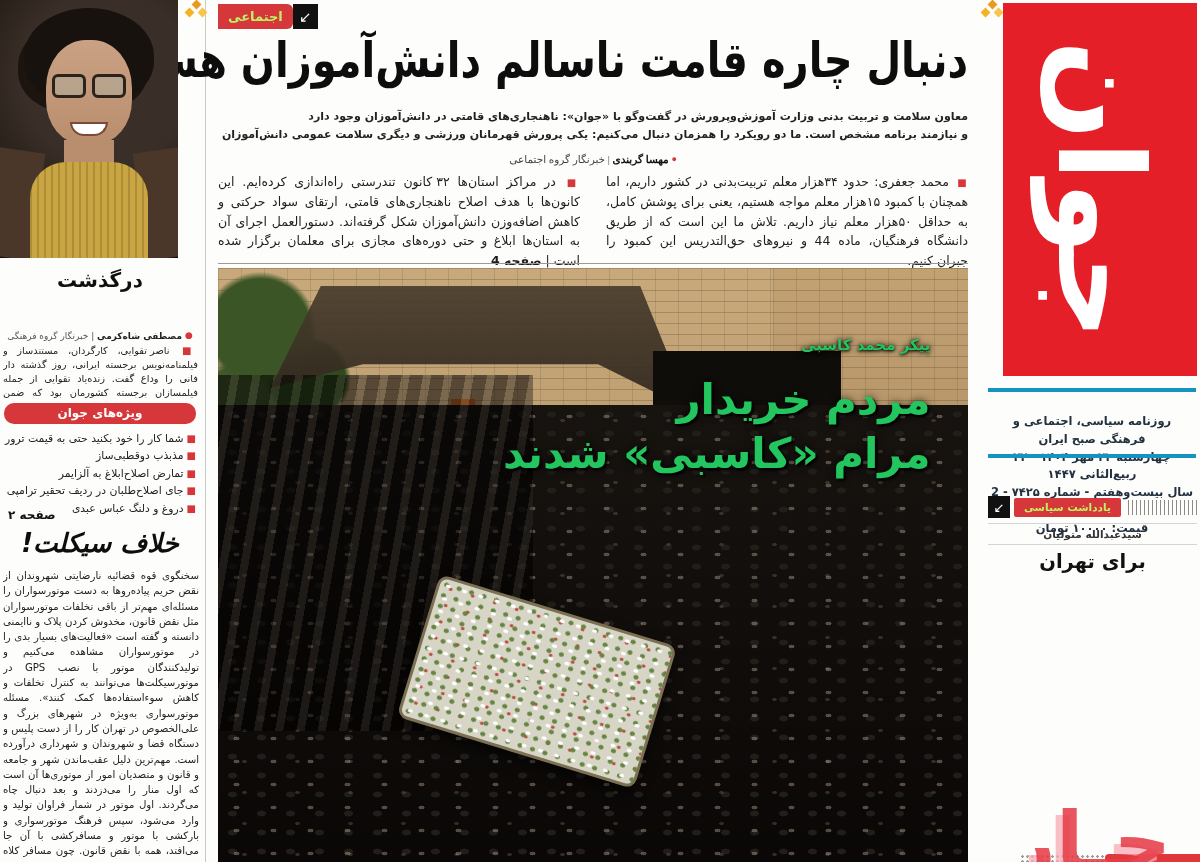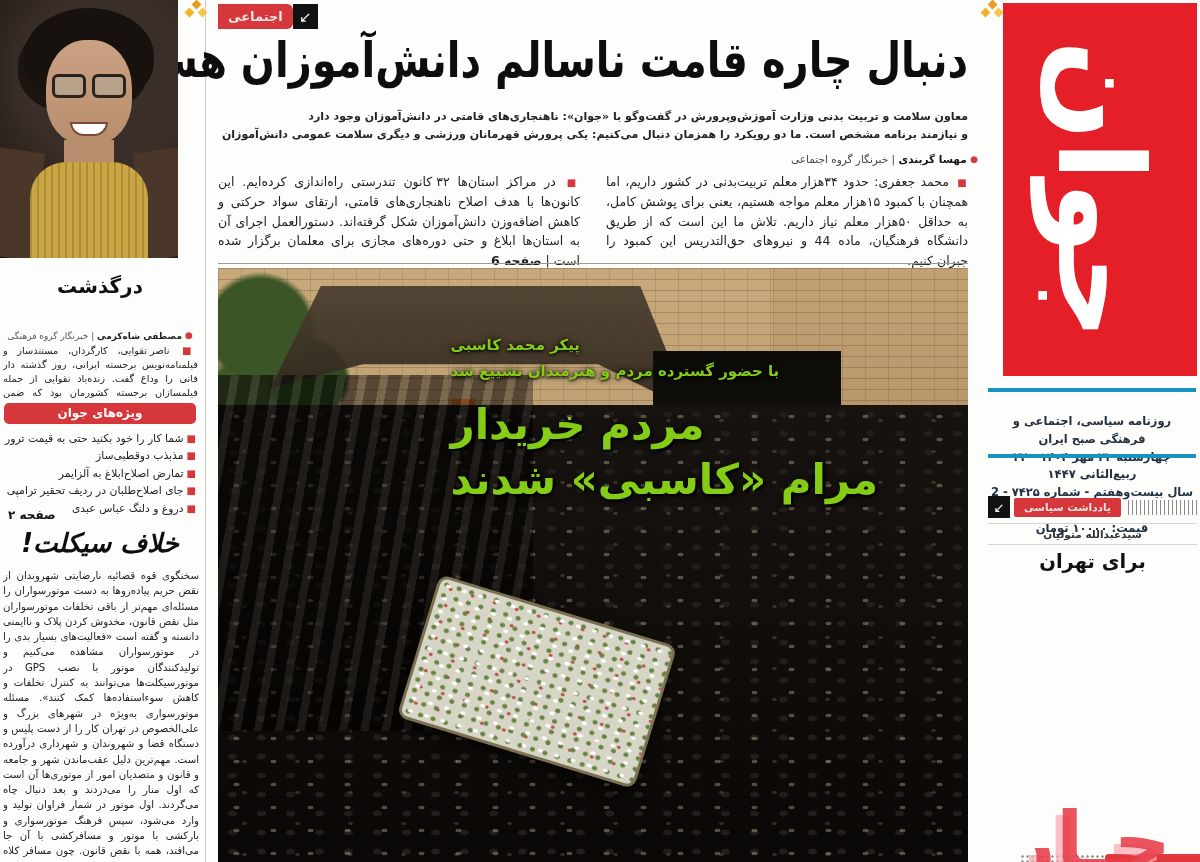--- a/index.html
+++ b/index.html
@@ -26,21 +26,21 @@
     color:#fff; font-size:118px; font-weight:bold; white-space:nowrap; line-height:1;
   }
   .tealbar { left:988px; width:208px; height:4px; background:#1693c0; }
   .paperinfo { left:988px; top:413px; width:208px; text-align:center;
     font-size:11.5px; line-height:1.55; font-weight:bold; color:#22303f; }
 
   
   .note-head { left:988px; top:496px; width:209px; height:22px; display:flex; flex-direction:row; align-items:center; gap:4px; }
   .sq-logo { width:22px; height:22px; background:#111; color:#fff; font-size:13px;
     display:flex; align-items:center; justify-content:center; flex:0 0 auto; }
-  .red-tag { background:#d6373a; color:#e5e5e5; font-size:10.5px; font-weight:bold;
+  .red-tag { background:#d6373a; color:#bef264; font-size:10.5px; font-weight:bold;
     padding:3px 10px 4px; border-radius:2px; white-space:nowrap; flex:0 0 auto; }
   .barcode { flex:1 1 auto; height:15px;
     background:repeating-linear-gradient(to left, #8a8a8a 0 1px, transparent 1px 4px); }
   .note-author { left:988px; top:523px; width:209px; text-align:center; font-size:10.5px; font-weight:bold;
     color:#333; padding:4px 0; border-top:1px solid #d5d5d2; border-bottom:1px solid #d5d5d2; }
   .note-title { left:988px; top:549px; width:209px; text-align:center;
     font-size:19.5px; font-weight:bold; color:#111; line-height:1.3; }
   .watermark { left:1010px; bottom:-26px; z-index:1; font-size:80px; font-weight:bold;
     color:rgba(230,62,72,.88); text-shadow:-7px 7px 0 rgba(246,170,180,.75); white-space:nowrap; }
   .dotstrip { right:0; bottom:0; width:180px; height:8px;
@@ -48,21 +48,21 @@
   .dotstrip i { position:absolute; right:0; top:0; width:95px; height:8px; background:#e0373b; border-radius:4px 0 0 4px; }
 
   
   .lead-tag { left:218px; top:4px; height:25px; display:flex; align-items:stretch; }
   .lead-tag .sq-logo { width:25px; height:25px; font-size:15px; }
   .lead-tag .red-tag { border-radius:0 6px 6px 0; font-size:13px; display:flex; align-items:center; }
   .lead-hl { left:218px; top:32px; width:750px; text-align:center; font-size:40px; font-weight:800;
     color:#0d0d0d; letter-spacing:-1px; transform:scaleY(1.22); transform-origin:top center; white-space:nowrap; }
   .lead-sub { left:218px; top:108px; width:750px; font-size:11px; font-weight:bold;
     color:#222; line-height:1.6; }
-  .lead-by { left:228px; top:153px; width:750px; text-align:right; font-size:10.5px; color:#444; }
+  .lead-by { left:218px; top:153px; width:750px; text-align:center; font-size:10.5px; color:#444;font-family:Liberation Serif, serif; }
   .lead-by b { color:#111; }
   .reddot { color:#d6373a; font-size:9px; vertical-align:1px; }
   .lead-cols { left:218px; top:172px; width:750px; height:88px; display:flex; gap:26px; }
   .lead-col { flex:1 1 0; font-size:12.5px; line-height:1.58; text-align:justify; color:#1e1e1e; letter-spacing:-0.2px; }
   .bullet { color:#d6373a; font-size:10px; margin-left:3px; }
   .lead-rule { left:218px; top:263px; width:750px; height:1px; background:#9a9a96; }
 
   
   .photo { left:218px; top:268px; width:750px; height:594px; background:#14100c; overflow:hidden; }
   .ph-brick { position:absolute; top:0; left:0; right:0; height:150px; background:
@@ -93,21 +93,21 @@
   .ph-chador { position:absolute; left:0; top:18%; width:42%; height:60%; opacity:.85; background:
     repeating-linear-gradient(100deg, rgba(0,0,0,.65) 0 13px, rgba(45,40,36,.55) 13px 21px); }
   .ph-coffin { position:absolute; left:26%; top:57%; width:33%; height:25%; transform:rotate(17deg);
     background:
       radial-gradient(#ffffff 2px, transparent 2.8px),
       radial-gradient(rgba(96,128,60,.95) 2.2px, transparent 3px),
       radial-gradient(rgba(186,64,58,.9) 1.6px, transparent 2.4px),
       #d7d6c6;
     background-size:17px 13px, 13px 11px, 23px 17px;
     border:3px solid #7c7053; border-radius:10px; box-shadow:0 6px 14px rgba(0,0,0,.6); }
-  .ph-caption { position:absolute; right:5%; top:11%; width:64%; text-align:left; color:#84cc16; z-index:3; }
+  .ph-caption { position:absolute; right:5%; top:11%; width:64%; text-align:right; color:#22c55e; z-index:3; }
   .ph-kicker { font-size:15px; font-weight:bold; line-height:1.7; text-shadow:0 1px 3px #000, 0 0 6px #000; }
   .ph-title { margin-top:14px; font-size:42px; font-weight:900; line-height:1.3;
     text-shadow:2px 2px 2px #000, 0 0 10px rgba(0,0,0,.8); }
 
   
   .portrait { left:0; top:0; width:178px; height:258px; overflow:hidden;
     background:radial-gradient(circle at 60% 30%, #3a2f28 0 40%, #16100c 85%); }
   .po-hair { position:absolute; left:24px; top:8px; width:130px; height:96px; background:#17120e;
     border-radius:55% 55% 48% 48%; box-shadow:-6px 10px 0 #1b140f; }
   .po-face { position:absolute; left:46px; top:40px; width:86px; height:104px; background:
@@ -117,28 +117,28 @@
   .po-mouth { position:absolute; left:70px; top:122px; width:38px; height:14px; background:#fff;
     border:2px solid #7d4b35; border-radius:0 0 20px 20px; }
   .po-neck { position:absolute; left:64px; top:140px; width:50px; height:30px; background:#b98e6e; }
   .po-sweater { position:absolute; left:30px; top:162px; width:118px; height:96px; background:#c9a544;
     border-radius:36px 36px 0 0;
     background-image:repeating-linear-gradient(to right, rgba(90,70,10,.25) 0 2px, transparent 2px 7px); }
   .po-jacket-l, .po-jacket-r { position:absolute; top:150px; width:46px; height:108px; background:#4a372a; }
   .po-jacket-l { left:-8px; transform:rotate(8deg); }
   .po-jacket-r { right:-8px; transform:rotate(-8deg); }
 
-  .obit-hl { left:2px; top:272px; width:196px; text-align:center; font-size:20px; font-weight:bold; line-height:1.45; color:#0f0f0f; }
+  .obit-hl { left:2px; top:266px; width:196px; text-align:center; font-size:20px; font-weight:bold; line-height:1.45; color:#0f0f0f; }
   .obit-by { left:2px; top:330px; width:196px; text-align:center; font-size:9px; color:#555; }
   .obit-by b { color:#222; }
   .obit-body { left:3px; top:344px; width:195px; height:57px; overflow:hidden;
     font-size:9.8px; line-height:1.42; text-align:justify; color:#222; letter-spacing:-0.2px; }
 
   .spec-bar { left:4px; top:403px; width:192px; height:21px; background:#d6373a; color:#fff;
-    font-size:12px; font-weight:bold; text-align:center; line-height:21px; border-radius:5px; }
+    font-size:12px; font-weight:bold; text-align:center; line-height:21px; border-radius:10px; }
   .spec-list { left:4px; top:430px; width:192px; font-size:10.8px; line-height:1.62; color:#222; }
   .spec-list div { white-space:nowrap; overflow:hidden; }
   .spec-page { left:8px; top:508px; font-size:12px; font-weight:bold; color:#111; }
 
   .moto-hl { left:2px; top:528px; width:196px; text-align:center; font-size:26px; font-weight:bold; color:#0d0d0d;font-style:italic; }
   .moto-body { left:3px; top:568px; width:196px; height:294px; overflow:hidden;
     font-size:10.2px; line-height:1.5; text-align:justify; color:#222; letter-spacing:-0.2px; }
 </style>
 </head>
 <body>
@@ -198,40 +198,39 @@
   <span>| خبرنگار گروه اجتماعی</span>
 </div>
 <div class="abs lead-cols">
   <p class="lead-col">
     <span class="bullet">■</span>
     <span>محمد جعفری: حدود ۳۴هزار معلم تربیت‌بدنی در کشور داریم، اما همچنان با کمبود ۱۵هزار معلم مواجه هستیم، یعنی برای پوشش کامل، به حداقل ۵۰هزار معلم نیاز داریم. تلاش ما این است که از طریق دانشگاه فرهنگیان، ماده 44 و نیروهای حق‌التدریس این کمبود را جبران کنیم.</span>
   </p>
   <p class="lead-col">
     <span class="bullet">■</span>
     <span>در مراکز استان‌ها ۳۲ کانون تندرستی راه‌اندازی کرده‌ایم. این کانون‌ها با هدف اصلاح ناهنجاری‌های قامتی، ارتقای سواد حرکتی و کاهش اضافه‌وزن دانش‌آموزان شکل گرفته‌اند. دستورالعمل اجرای آن به استان‌ها ابلاغ و حتی دوره‌های مجازی برای معلمان برگزار شده است |</span>
-    <b>صفحه 6</b>
+    <b>صفحه 4</b>
   </p>
 </div>
 <div class="abs lead-rule"></div>
 
 <div class="abs photo">
   <div class="ph-brick"></div>
   <div class="ph-brick-r"></div>
   <div class="ph-foliage"></div>
   <div class="ph-roof"></div>
   <div class="ph-door"></div>
   <div class="ph-paint"></div>
   <div class="ph-banner"></div>
   <div class="ph-crowd"></div>
   <div class="ph-chador"></div>
   <div class="ph-coffin"></div>
   <div class="ph-caption">
     <div class="ph-kicker">
       <div>پیکر محمد کاسبی</div>
-      <div>با حضور گسترده مردم و هنرمندان تشییع شد</div>
     </div>
     <div class="ph-title">
       <div>مردم خریدار</div>
       <div>مرام «کاسبی» شدند</div>
     </div>
   </div>
 </div>
 
 <div class="abs portrait">
   <div class="po-hair"></div>

